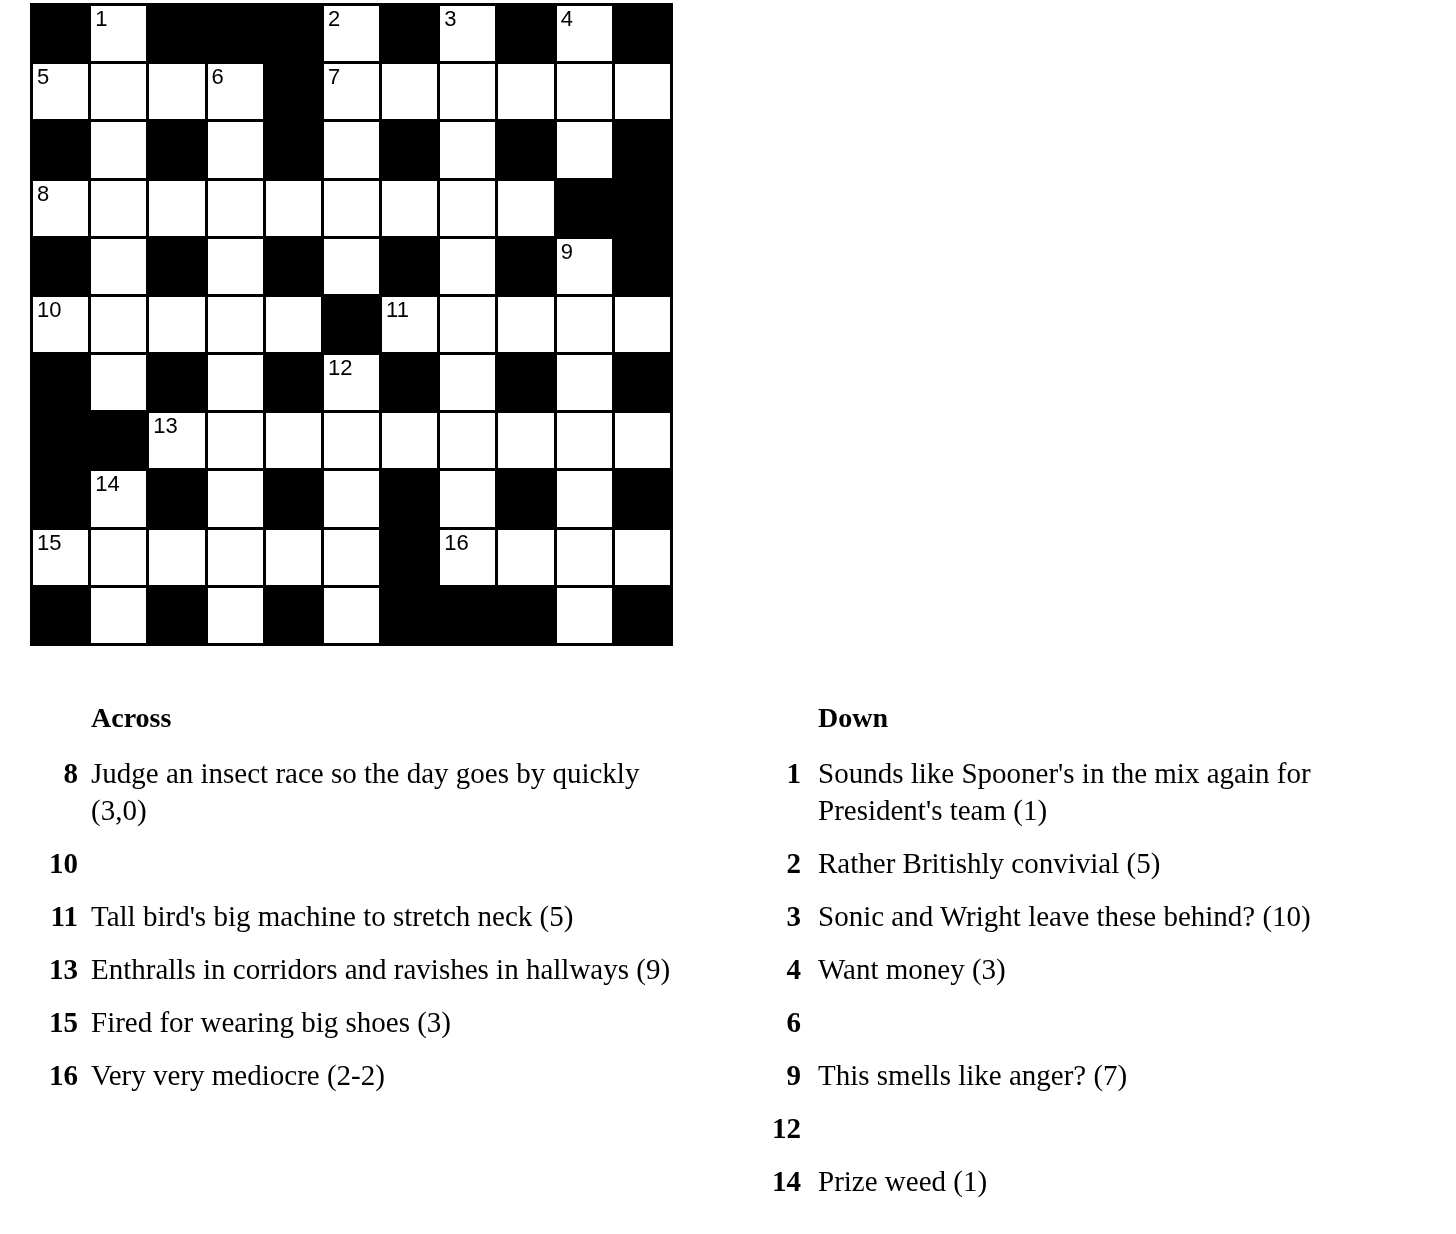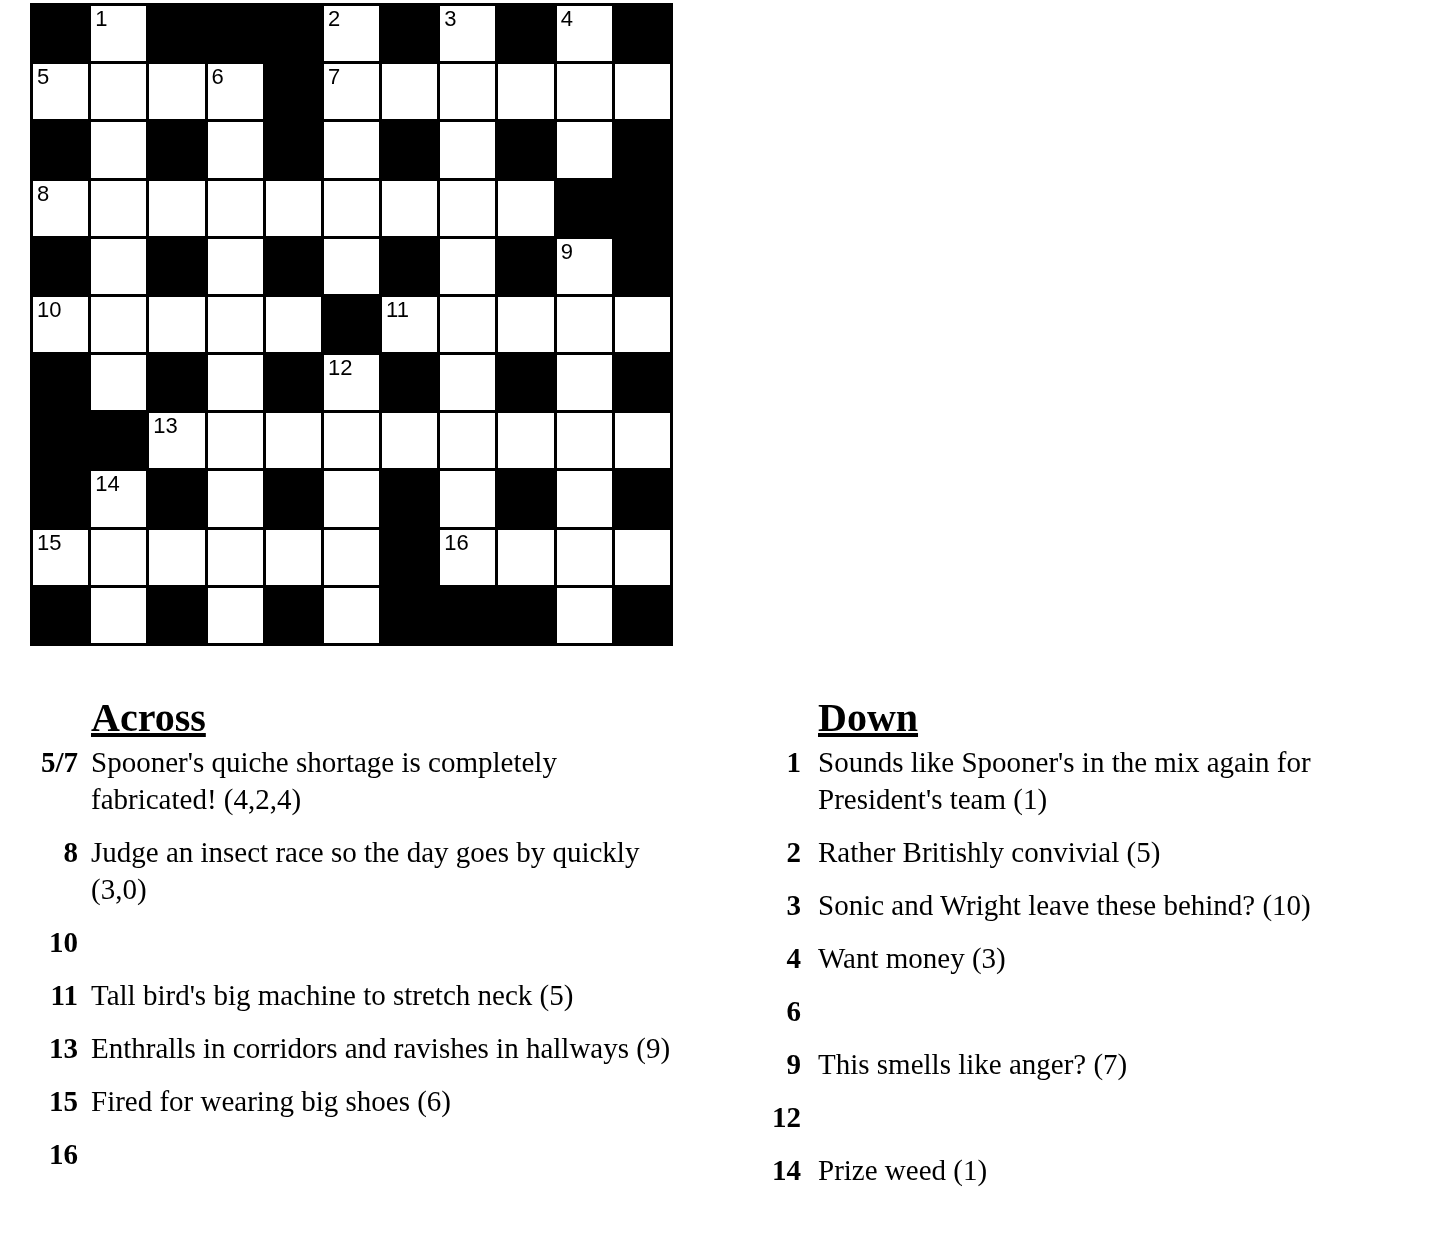--- a/index.html
+++ b/index.html
@@ -36,25 +36,24 @@
     line-height: 1.15;
     color: #000;
   }
 
   
   .clues { position: absolute; top: 700px; }
   #across { left: 18px;  width: 680px; }
   #down   { left: 746px; width: 690px; }
 
   .clues h2 {
-    margin: 0 0 8px 0;
-    font-size: 40px;
+    margin: 0 0 19px 0;
+    font-size: 28px;
     line-height: 36px;
     font-weight: bold;
-    text-decoration: underline;
   }
   #across h2 { margin-left: 73px; }
   #down   h2 { margin-left: 72px; }
 
   .clue {
     display: flex;
     align-items: flex-start;
     margin-bottom: 16px;
     font-size: 29px;
     line-height: 37px;
@@ -228,44 +227,41 @@
       <div class="cell black"></div>
       <div class="cell black"></div>
       <div class="cell white"></div>
       <div class="cell black"></div>
     </div>
 
   <section id="across" class="clues">
     <h2>Across</h2>
     <div class="clue-list">
         <div class="clue">
-          <span class="cnum">5/7</span>
-          <span class="ctext">Spooner's quiche shortage is completely fabricated! (4,2,4)</span>
-        </div>
-        <div class="clue">
           <span class="cnum">8</span>
           <span class="ctext">Judge an insect race so the day goes by quickly (3,0)</span>
         </div>
         <div class="clue">
           <span class="cnum">10</span>
         </div>
         <div class="clue">
           <span class="cnum">11</span>
           <span class="ctext">Tall bird's big machine to stretch neck (5)</span>
         </div>
         <div class="clue">
           <span class="cnum">13</span>
           <span class="ctext">Enthralls in corridors and ravishes in hallways (9)</span>
         </div>
         <div class="clue">
           <span class="cnum">15</span>
-          <span class="ctext">Fired for wearing big shoes (6)</span>
+          <span class="ctext">Fired for wearing big shoes (3)</span>
         </div>
         <div class="clue">
           <span class="cnum">16</span>
+          <span class="ctext">Very very mediocre (2-2)</span>
         </div>
       </div>
   </section>
 
   <section id="down" class="clues">
     <h2>Down</h2>
     <div class="clue-list">
         <div class="clue">
           <span class="cnum">1</span>
           <span class="ctext">Sounds like Spooner's in the mix again for President's team (1)</span>

